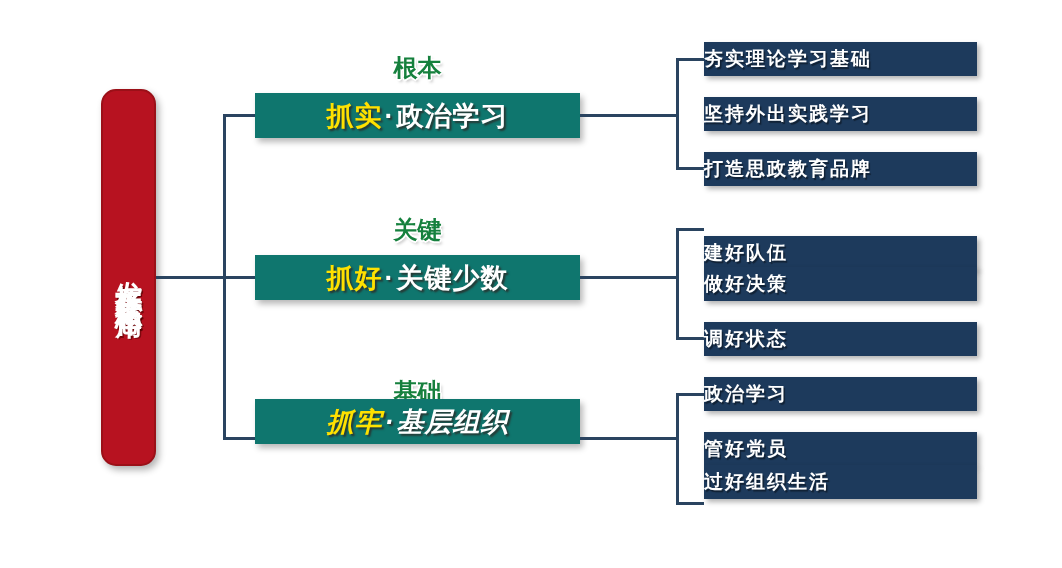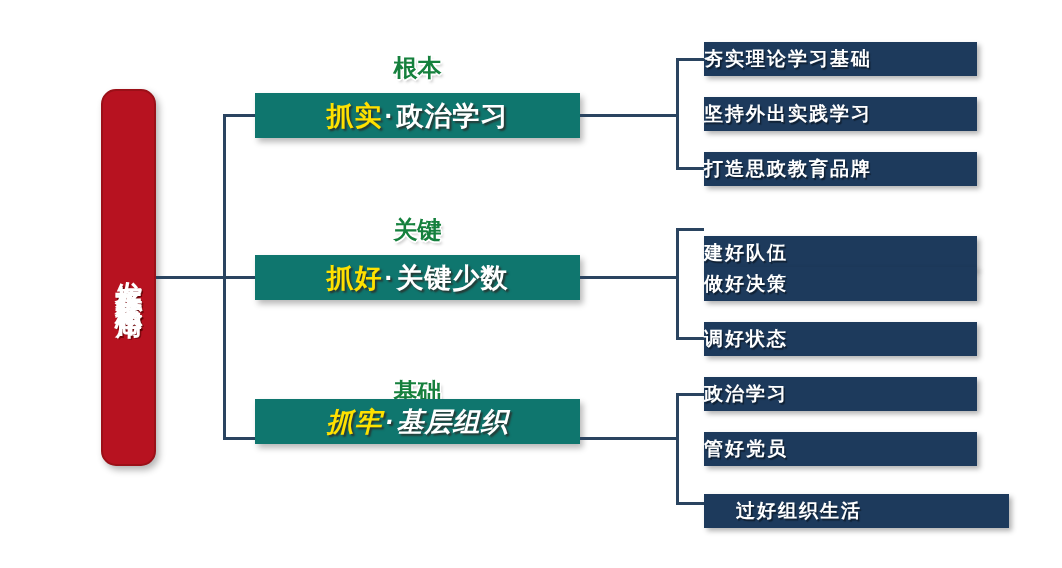--- a/index.html
+++ b/index.html
@@ -189,17 +189,17 @@
     </span>
   </div>
   <div class="conn conn-h" style="left:580px; top:437px; width:98px;"></div>
   <div class="bracket" style="left:676px; top:393px; width:28px; height:112px;"></div>
   <div class="leaf-box" style="top:377px;">
     <span class="leaf-text">政治学习</span>
   </div>
   <div class="leaf-box" style="top:432px;">
     <span class="leaf-text">管好党员</span>
   </div>
-  <div class="leaf-box" style="top:494px;padding-left:32px;">
+  <div class="leaf-box" style="top:465px;">
     <span class="leaf-text">过好组织生活</span>
   </div>
 
 </div>
 
 </body></html>

